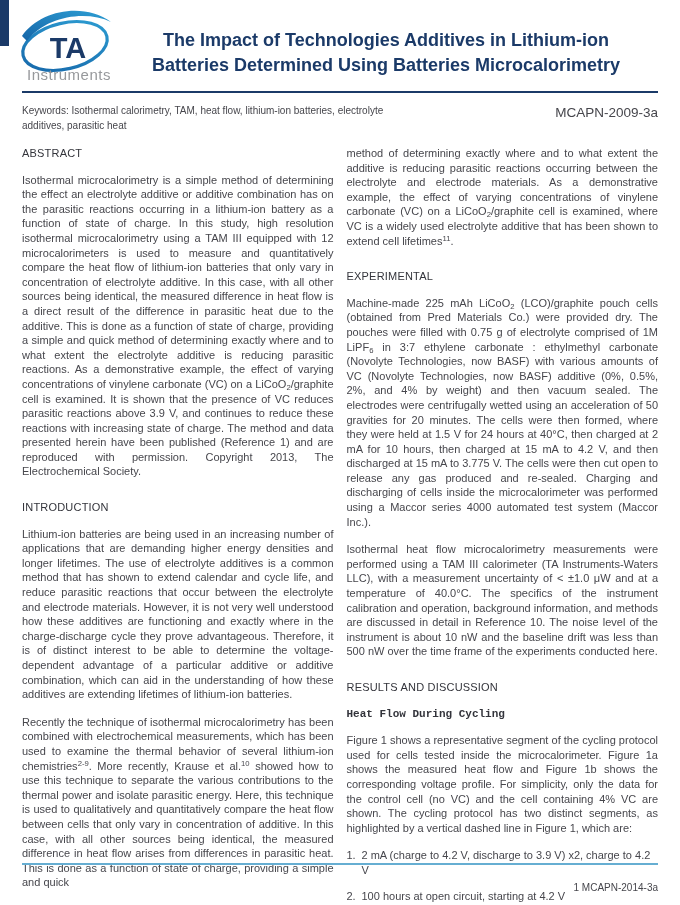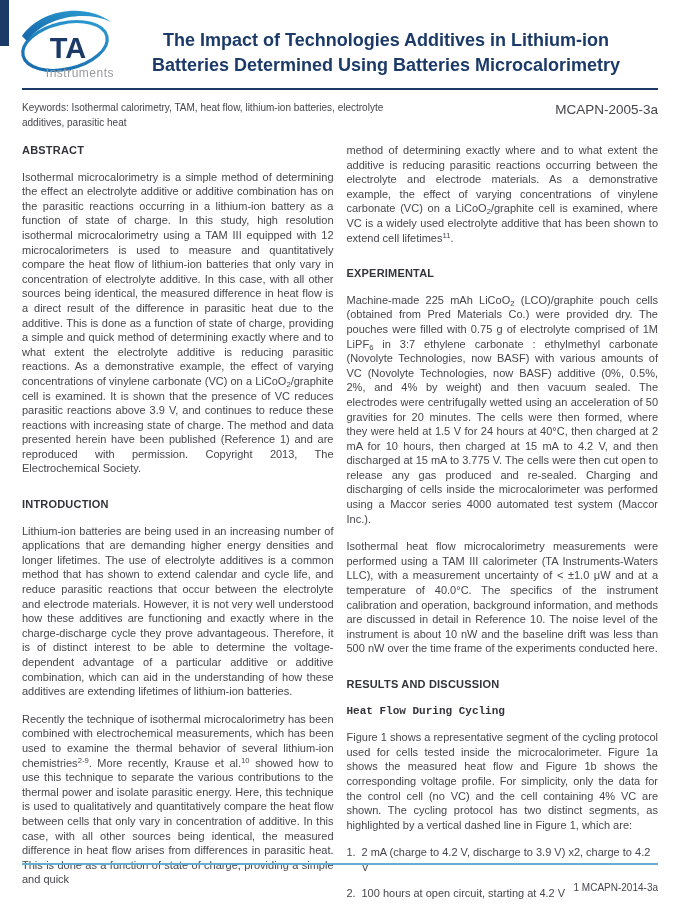--- a/index.html
+++ b/index.html
@@ -26,26 +26,25 @@
     background:var(--navy);
   }
   .header{
     display:flex;
     align-items:flex-start;
     padding:6px 22px 0 14px;
   }
   .logo{width:100px;flex:none;text-align:center;}
   .logo svg{display:block;}
   .logo-sub{
-    font-size:12px;
+    font-size:15px;
     color:var(--logo-gray);
     letter-spacing:0.5px;
     margin-top:-14px;
     padding-left:10px;
-    text-align:right;
   }
   .title{
     flex:1;
     padding-top:22px;
     text-align:center;
     color:var(--navy);
     font-size:18px;
     font-weight:bold;
     line-height:1.38;
   }
@@ -69,21 +68,21 @@
     padding-top:1px;
   }
   .columns{
     display:flex;
     gap:13px;
     padding:13px 22px 0;
   }
   .col{flex:1;min-width:0;font-size:11px;line-height:14.6px;}
   .col > :first-child{margin-top:0;}
   .heading{
-    font-weight:bold;
+    font-weight:normal;
     color:#33343b;
     margin:21px 0 12px;
     letter-spacing:0.2px;
   }
   .subheading{
     font-weight:bold;
     color:#33343b;
     margin:2px 0 12px;
     font-family:Liberation Mono, monospace;
   }
@@ -131,21 +130,21 @@
     <div class="title">
       <div>The Impact of Technologies Additives in Lithium-ion</div>
       <div>Batteries Determined Using Batteries Microcalorimetry</div>
     </div>
   </div>
 
   <div class="header-rule"></div>
 
   <div class="kw-row">
     <div class="keywords">Keywords: Isothermal calorimetry, TAM, heat flow, lithium-ion batteries, electrolyte additives, parasitic heat</div>
-    <div class="doc-number">MCAPN-2005-3a</div>
+    <div class="doc-number">MCAPN-2009-3a</div>
   </div>
 
   <div class="columns">
     <div class="col">
         <div class="heading">ABSTRACT</div>
         <p class="para">Isothermal microcalorimetry is a simple method of determining the effect an electrolyte additive or additive combination has on the parasitic reactions occurring in a lithium-ion battery as a function of state of charge. In this study, high resolution isothermal microcalorimetry using a TAM III equipped with 12 microcalorimeters is used to measure and quantitatively compare the heat flow of lithium-ion batteries that only vary in concentration of electrolyte additive. In this case, with all other sources being identical, the measured difference in heat flow is a direct result of the difference in parasitic heat due to the additive. This is done as a function of state of charge, providing a simple and quick method of determining exactly where and to what extent the electrolyte additive is reducing parasitic reactions. As a demonstrative example, the effect of varying concentrations of vinylene carbonate (VC) on a LiCoO<sub>2</sub>/graphite cell is examined. It is shown that the presence of VC reduces parasitic reactions above 3.9 V, and continues to reduce these reactions with increasing state of charge. The method and data presented herein have been published (Reference 1) and are reproduced with permission. Copyright 2013, The Electrochemical Society.</p>
         <div class="heading">INTRODUCTION</div>
         <p class="para">Lithium-ion batteries are being used in an increasing number of applications that are demanding higher energy densities and longer lifetimes. The use of electrolyte additives is a common method that has shown to extend calendar and cycle life, and reduce parasitic reactions that occur between the electrolyte and electrode materials. However, it is not very well understood how these additives are functioning and exactly where in the charge-discharge cycle they prove advantageous. Therefore, it is of distinct interest to be able to determine the voltage-dependent advantage of a particular additive or additive combination, which can aid in the understanding of how these additives are extending lifetimes of lithium-ion batteries.</p>
         <p class="para">Recently the technique of isothermal microcalorimetry has been combined with electrochemical measurements, which has been used to examine the thermal behavior of several lithium-ion chemistries<sup>2-9</sup>. More recently, Krause et al.<sup>10</sup> showed how to use this technique to separate the various contributions to the thermal power and isolate parasitic energy. Here, this technique is used to qualitatively and quantitatively compare the heat flow between cells that only vary in concentration of additive. In this case, with all other sources being identical, the measured difference in heat flow arises from differences in parasitic heat. This is done as a function of state of charge, providing a simple and quick</p>
       </div>

